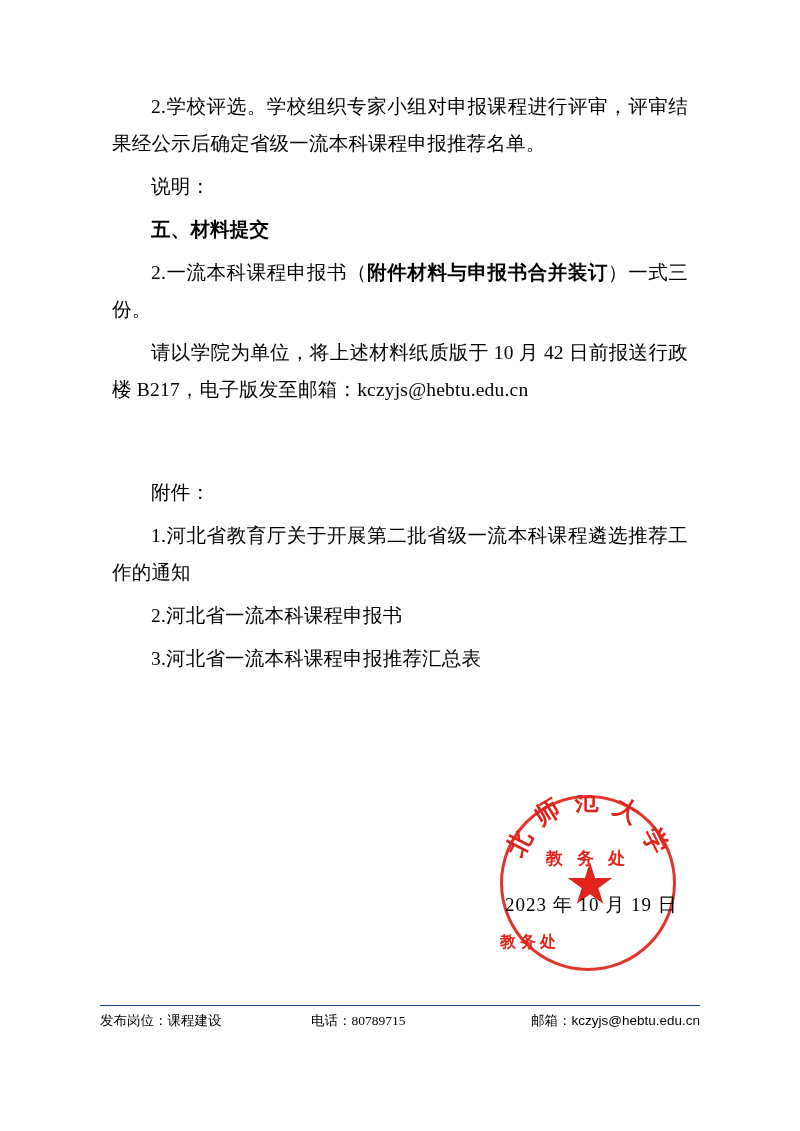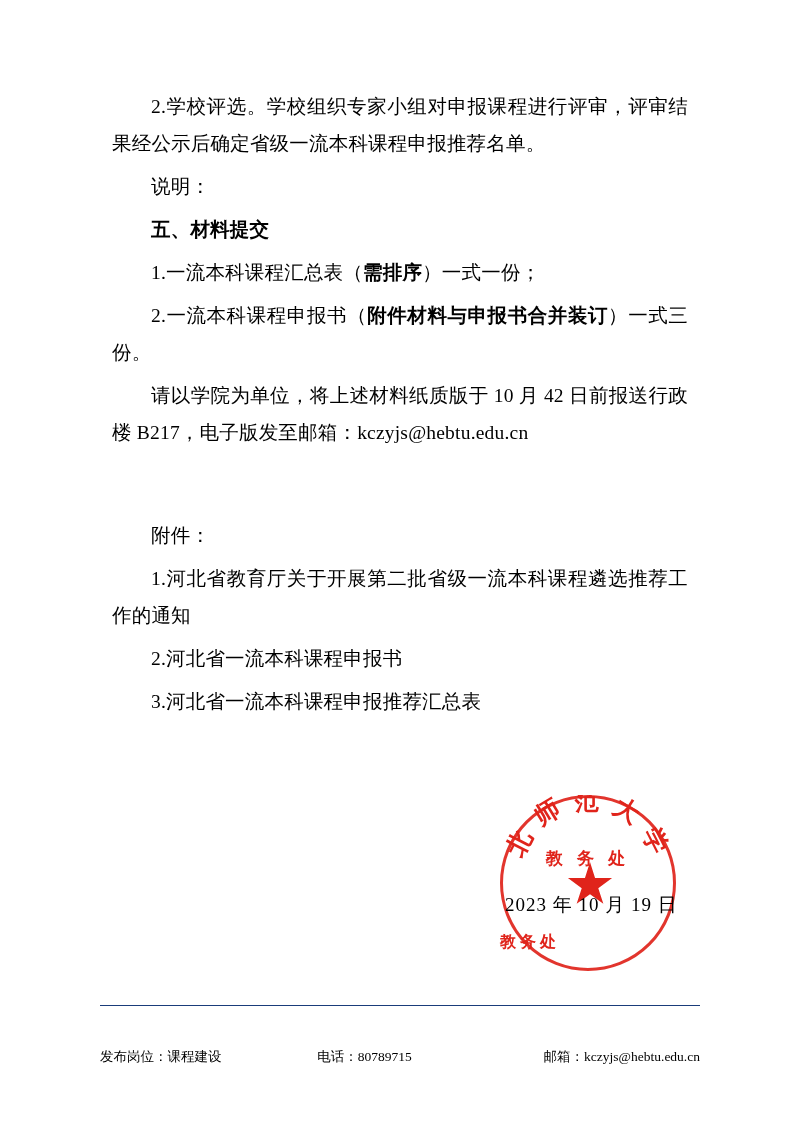--- a/index.html
+++ b/index.html
@@ -126,47 +126,46 @@
     position: absolute;
     left: 100px;
     top: 1005px;
     width: 600px;
     height: 1px;
     background: #1a3c7a;
   }
   .footer {
     position: absolute;
     left: 100px;
-    top: 1048px;
+    top: 1012px;
     width: 600px;
     display: flex;
     justify-content: space-between;
     font-size: 13.5px;
     color: #000;
   }
   .footer > div { white-space: nowrap; }
   .mono-ascii {
-    font-family: Liberation Serif, serif;
+    font-family: Liberation Sans, sans-serif;
     padding-left: 36px;
   }
 </style>
 </head>
 <body>
 
 <div class="page">
 
   <div class="content">
 
     <p class="para indent">2.学校评选。学校组织专家小组对申报课程进行评审，评审结果经公示后确定省级一流本科课程申报推荐名单。</p>
 
     <p class="para indent">说明：</p>
 
     <p class="para indent heading">五、材料提交</p>
 
-    <p class="para indent">1.一流本科课程汇总表（<span class="bold">需排序</span>）一式一份；</p>
 
     <p class="para indent">2.一流本科课程申报书（<span class="bold">附件材料与申报书合并装订</span>）一式三份。</p>
 
     <p class="para indent">请以学院为单位，将上述材料纸质版于 10 月 42 日前报送行政楼 B217，电子版发至邮箱：kczyjs@hebtu.edu.cn</p>
 
     <div class="spacer-md"></div>
 
 
     <div class="spacer-md"></div>
 

